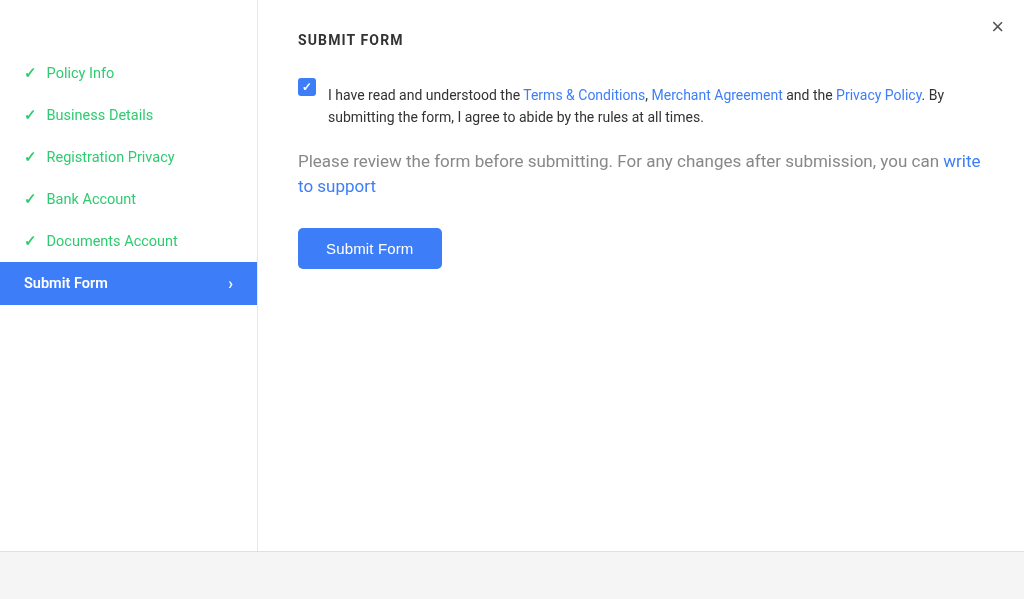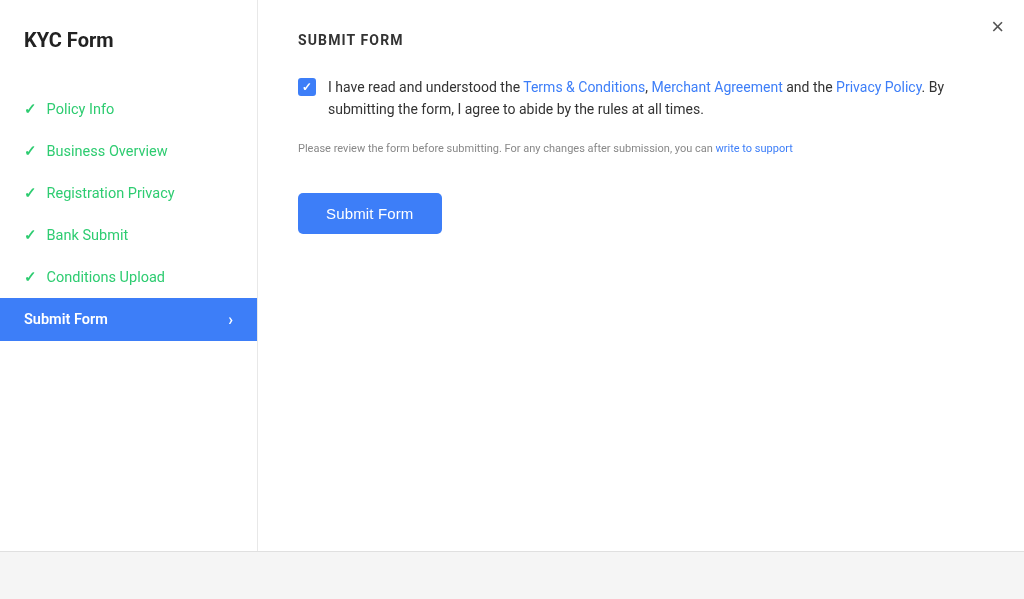--- a/index.html
+++ b/index.html
@@ -124,29 +124,30 @@
     }
     .checkbox-custom .checkmark {
       color: #fff;
       font-size: 12px;
       font-weight: 700;
     }
     .agreement-text {
       font-size: 14px;
       color: #333;
       line-height: 1.6;
+      margin-top: 8px;
     }
     .agreement-text a {
       color: #3d7ef8;
       text-decoration: none;
     }
     .helper-text {
-      font-size: 11px;
+      font-size: 17px;
       color: #888;
-      margin-bottom: 36px;
+      margin-bottom: 28px;
       line-height: 1.5;
     }
     .helper-text a {
       color: #3d7ef8;
       text-decoration: none;
     }
     .submit-btn {
       background: #3d7ef8;
       color: #fff;
       border: none;
@@ -166,47 +167,46 @@
     }
   </style>
 </head>
 <body>
 
 <div class="modal-wrapper">
   <div class="modal-body">
 
     <div class="sidebar">
       <div class="sidebar-header">
-        <div class="sidebar-title">KYC Form</div>
       </div>
       <nav class="sidebar-nav">
 
         <div class="sidebar-item">
           <span class="check-icon">✓</span>
           <span>Policy Info</span>
         </div>
 
         <div class="sidebar-item">
           <span class="check-icon">✓</span>
-          <span>Business Overview</span>
+          <span>Business Details</span>
         </div>
 
         <div class="sidebar-item">
           <span class="check-icon">✓</span>
           <span>Registration Privacy</span>
         </div>
 
         <div class="sidebar-item">
           <span class="check-icon">✓</span>
-          <span>Bank Submit</span>
-        </div>
-
-        <div class="sidebar-item">
-          <span class="check-icon">✓</span>
-          <span>Conditions Upload</span>
+          <span>Bank Account</span>
+        </div>
+
+        <div class="sidebar-item">
+          <span class="check-icon">✓</span>
+          <span>Documents Account</span>
         </div>
 
         <div class="sidebar-item active">
           <span>Submit Form</span>
           <span class="chevron-icon">›</span>
         </div>
       </nav>
     </div>
 
     <div class="main-content">

